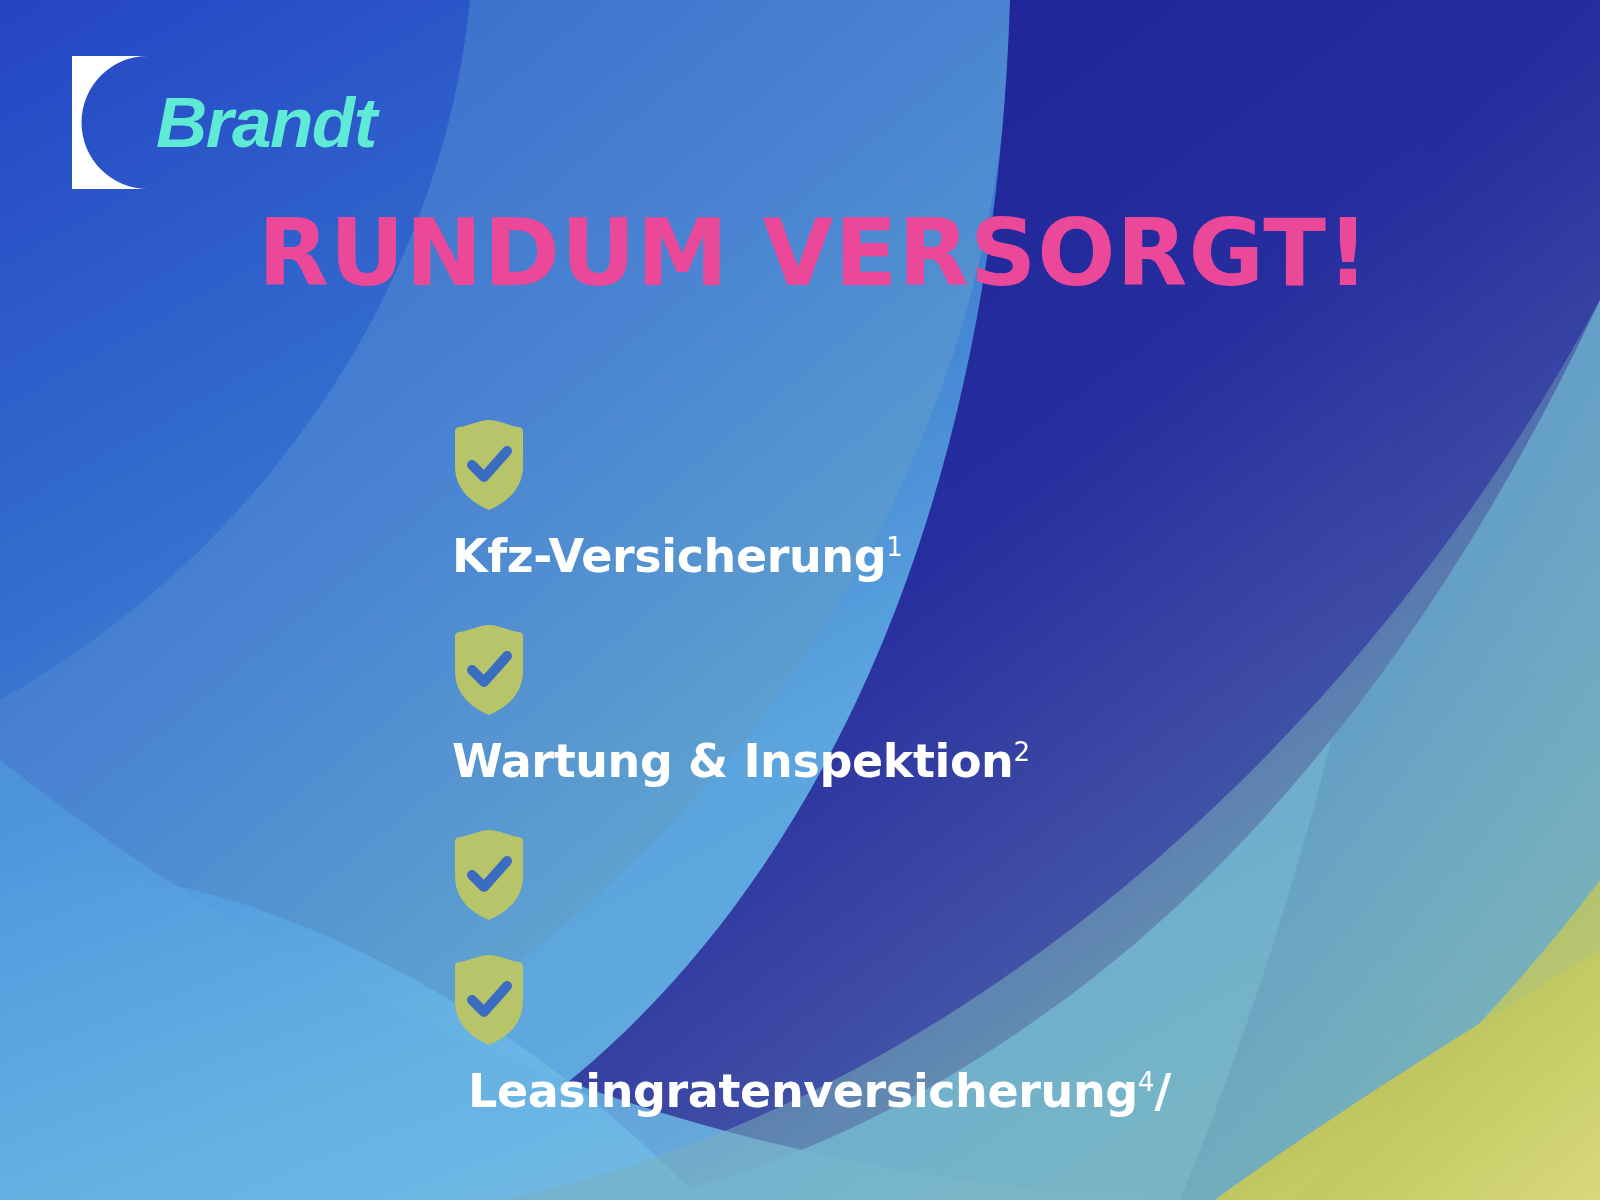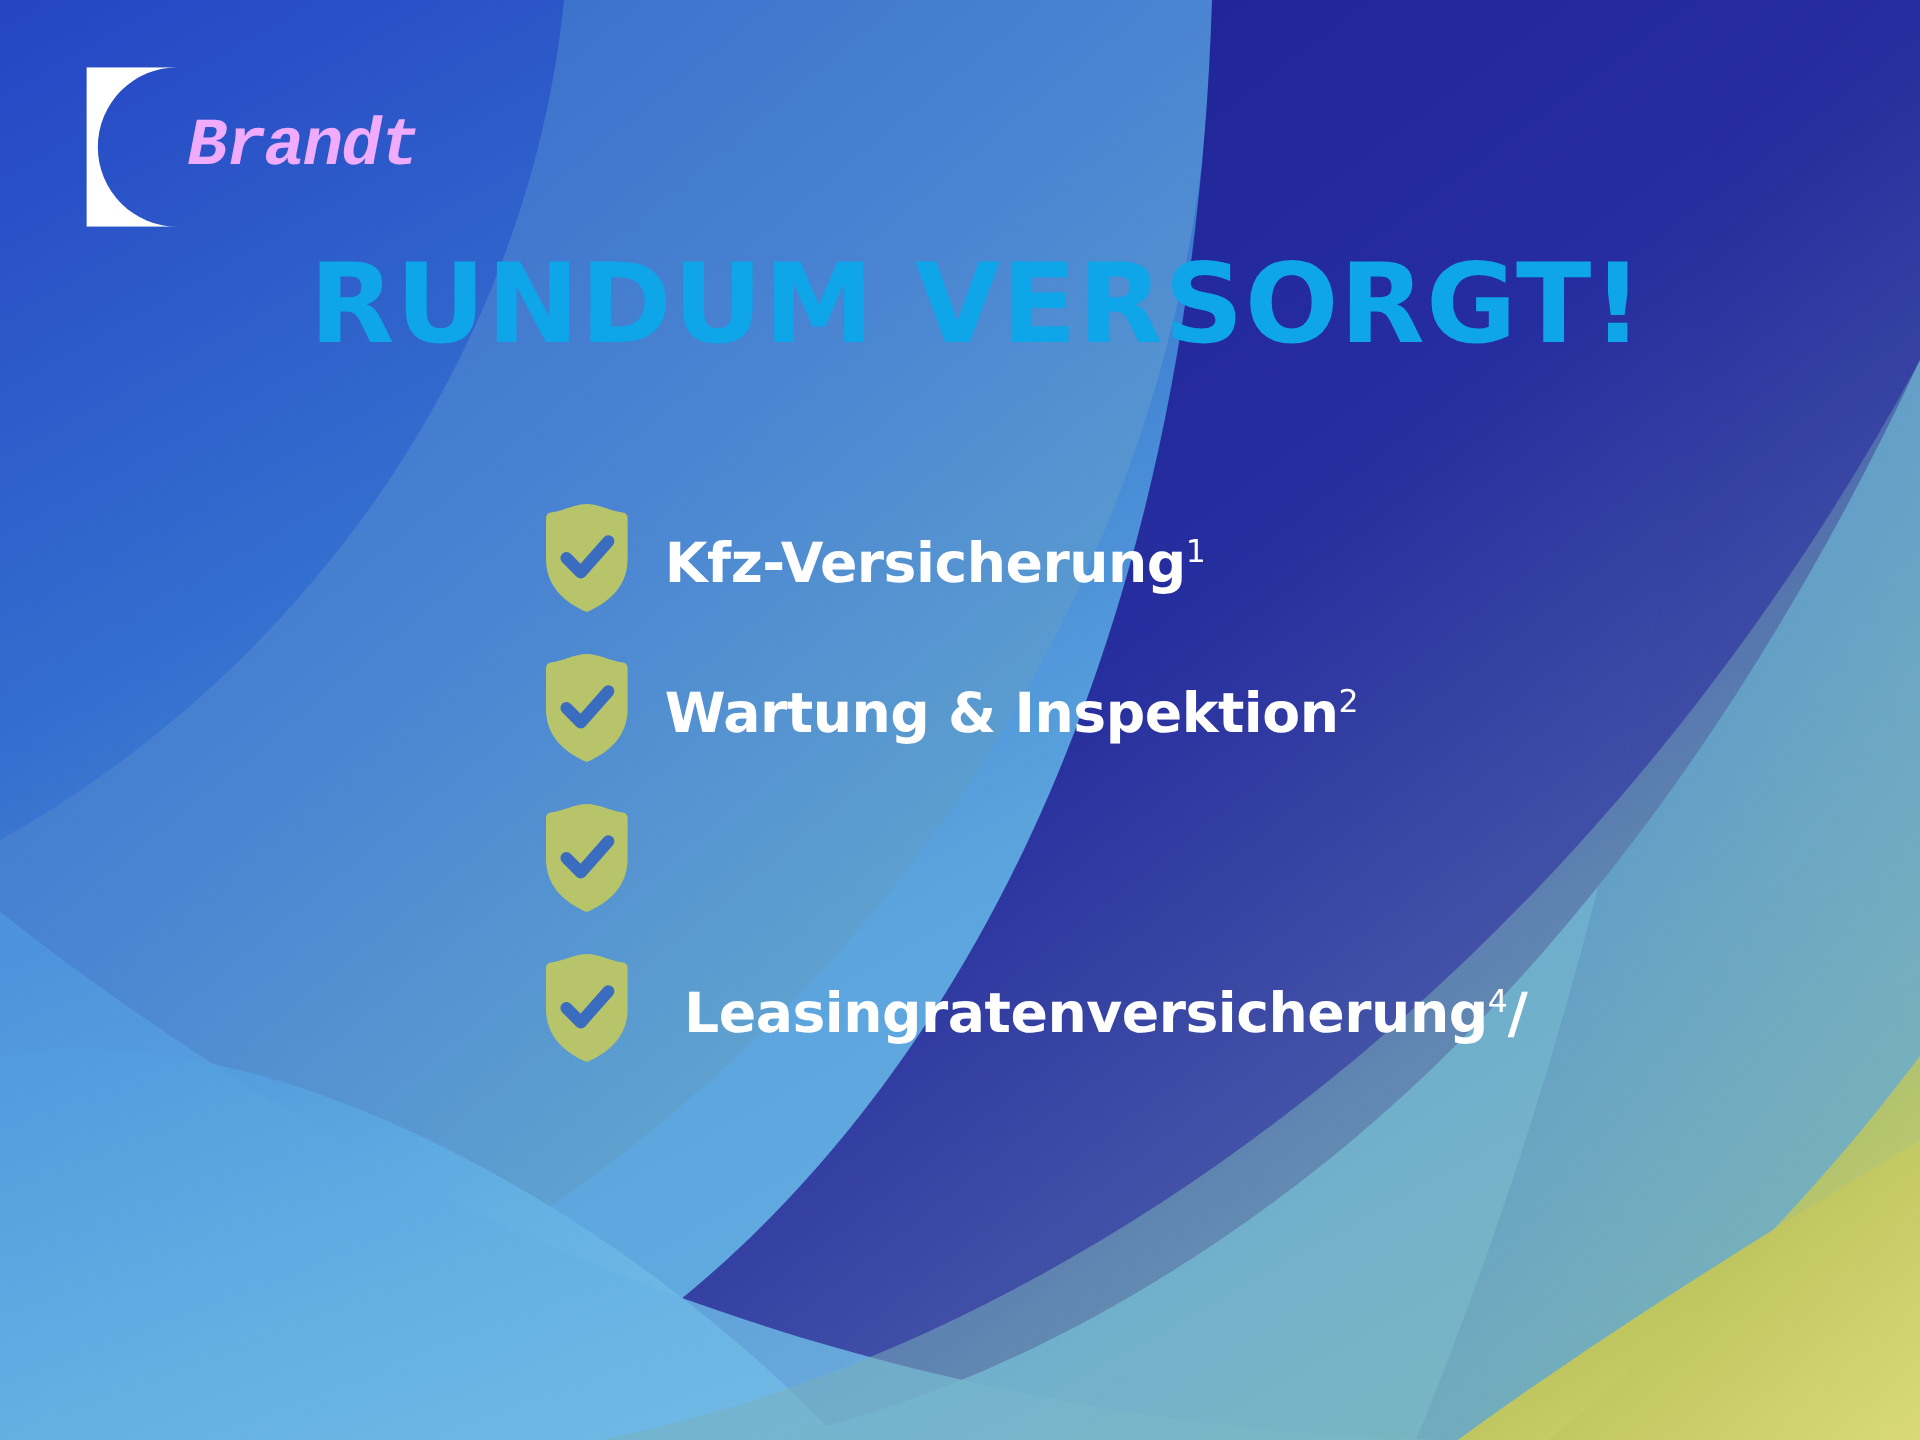--- a/index.html
+++ b/index.html
@@ -36,28 +36,28 @@
     align-items: center;
     height: 140px;
   }
   .logo-mark {
     width: 76px;
     height: 133px;
     display: block;
   }
   .logo-word {
     margin-left: 8px;
-    color: #f0abfc;
-    font-size: 56px;
+    color: #5eead4;
+    font-size: 71px;
     line-height: 1;
     font-weight: 700;
     font-style: italic;
     letter-spacing: -1.5px;
     white-space: nowrap;
-    font-family: Liberation Mono, monospace;
+    font-family: Liberation Sans, sans-serif;
   }
 
   
   .headline {
     position: absolute;
     left: 258px;
     top: 207px;
     font-size: 92px;
     line-height: 1.02;
     font-weight: 700;
@@ -68,22 +68,23 @@
 
   
   .features {
     position: absolute;
     left: 452px;
     top: 418px;
     width: 1000px;
   }
   .feature {
     display: flex;
-    align-items: center;
+    align-items: flex-start;
     margin-bottom: 31px;
+    flex-direction: column;
   }
   .feature:last-child { margin-bottom: 0; }
 
   .shield {
     flex: 0 0 auto;
     width: 74px;
     height: 94px;
     margin-right: 28px;
     display: block;
   }
@@ -205,21 +206,21 @@
   </svg>
 
   <div class="logo">
     <svg class="logo-mark" viewBox="0 0 76 133" aria-hidden="true">
       <path d="M0,0 H76 V133 H0 Z
                M76,0 A66,66 0 0 0 76,133 Z" fill="#ffffff" fill-rule="evenodd"></path>
     </svg>
     <span class="logo-word">Brandt</span>
   </div>
 
-  <div class="headline" style="color:#0ea5e9">RUNDUM VERSORGT!</div>
+  <div class="headline" style="color:#ec4899">RUNDUM VERSORGT!</div>
 
   <div class="features">
 
     <div class="feature">
       <svg class="shield" viewBox="0 0 74 94" aria-hidden="true">
         <path d="M37,2 C27,2 17,8 7,9 C4.5,9.3 3,11 3,13.6
                  L3,48 C3,70 18,84 37,92 C56,84 71,70 71,48
                  L71,13.6 C71,11 69.5,9.3 67,9 C57,8 47,2 37,2 Z" fill="#b8c46a"></path>
         <path d="M20,47 L32,59 L55,33" fill="none" stroke="#3a6cc0" stroke-width="10" stroke-linecap="round" stroke-linejoin="round"></path>
       </svg>

